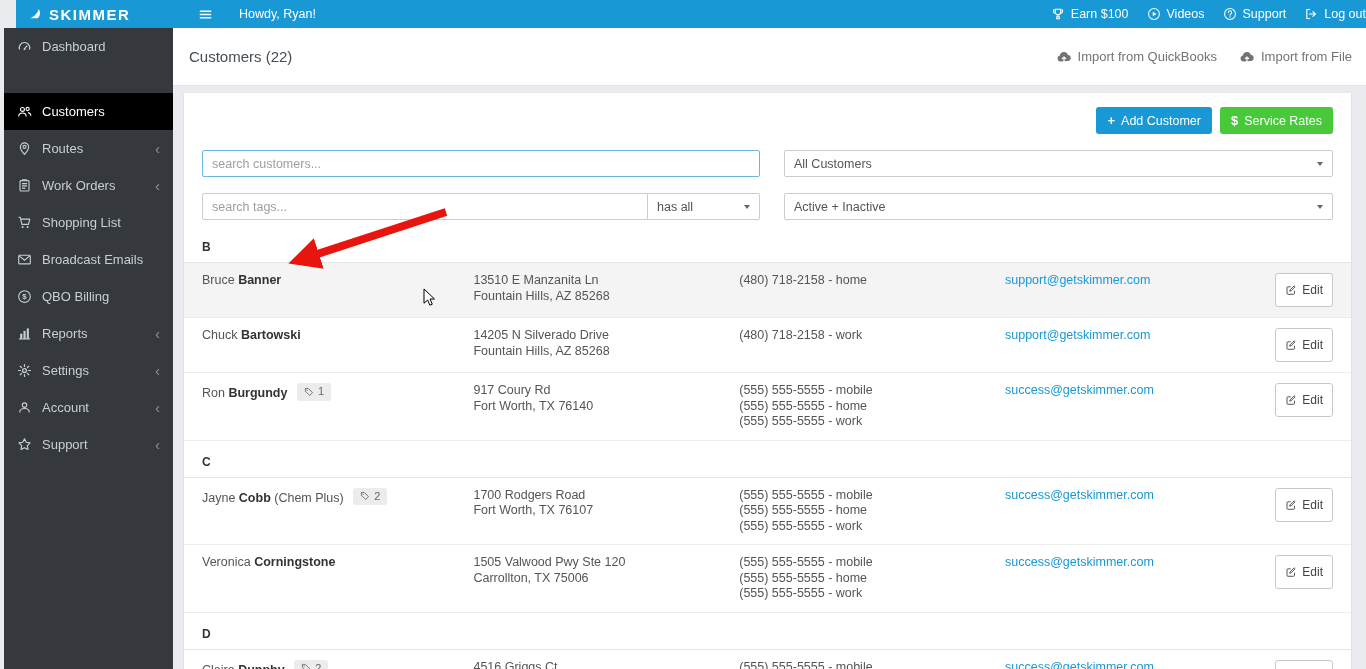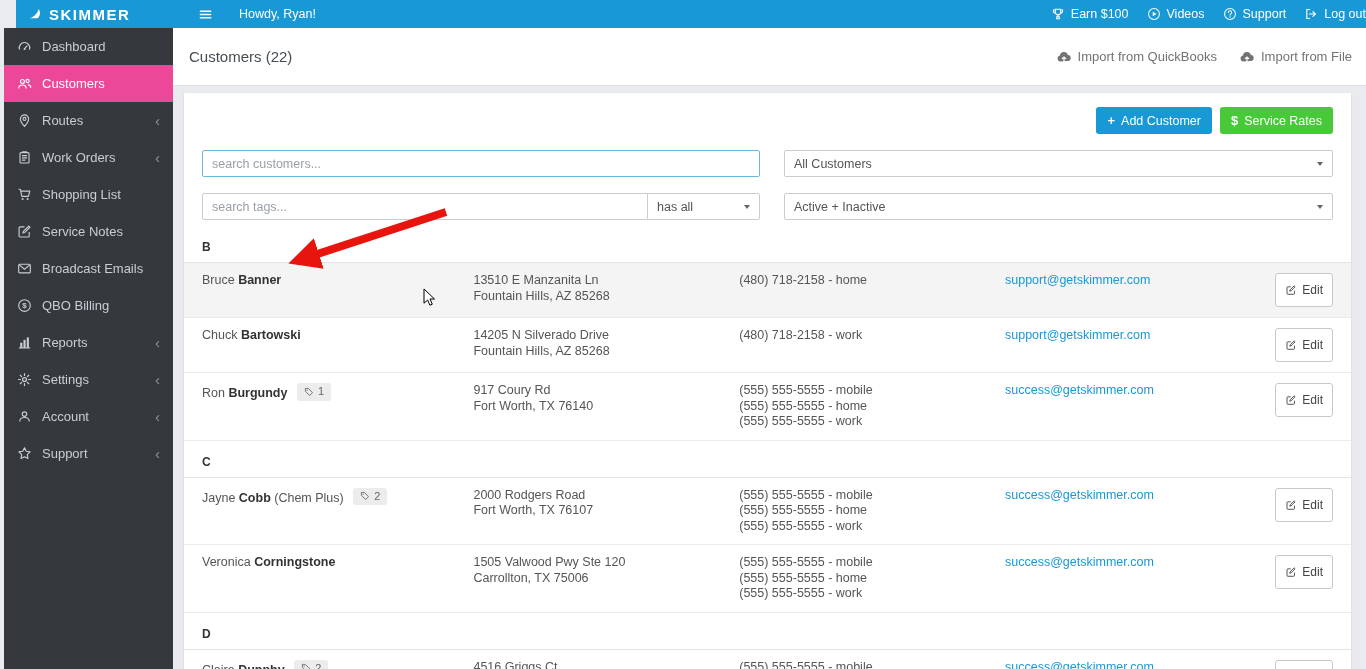--- a/index.html
+++ b/index.html
@@ -20,21 +20,21 @@
   .menu-btn { background: none; border: none; color: #fff; margin-left: 13px; cursor: pointer; display: flex; align-items: center; }
   .menu-btn .icon { width: 15px; height: 15px; }
   .greeting { margin-left: 26px; font-size: 12.5px; }
   .topbar-links { margin-left: auto; display: flex; align-items: center; gap: 18px; padding-right: 16px; }
   .top-link { display: flex; align-items: center; gap: 6px; color: #fff; font-size: 12.5px; text-decoration: none; cursor: pointer; }
 
   
   .sidebar { position: absolute; top: 28px; left: 4px; width: 169px; height: 641px; background: #35393e; z-index: 9; }
   .side-item { display: flex; align-items: center; gap: 10px; height: 37px; padding: 0 13px;
     color: #c9ced2; font-size: 13px; cursor: pointer; }
-  .side-item.active { background: #ec4899; color: #fff; }
+  .side-item.active { background: #000000; color: #fff; margin-top: 28px; }
   .side-icon { width: 15px; height: 15px; }
   .chev { margin-left: auto; font-size: 15px; color: #8d9398; line-height: 1; }
 
   
   .page-header { position: absolute; left: 169px; top: 28px; right: 0; height: 58px; background: #fff;
     border-bottom: 1px solid #dfe3e6; display: flex; align-items: center; padding: 0 14px 0 20px; z-index: 8; }
   .page-title { font-size: 15px; font-weight: normal; color: #454d53; }
   .header-links { margin-left: auto; display: flex; gap: 22px; }
   .hdr-link { color: #737373; font-size: 13px; display: flex; gap: 6px; align-items: center; text-decoration: none; cursor: pointer; }
   .hdr-link .icon { width: 16px; height: 16px; }
@@ -290,27 +290,20 @@
   </div>
 
   <div class="side-item">
     <svg class="icon side-icon">
         <use href="#i-cart" xlink:href="#i-cart"></use>
       </svg>
     <span class="side-label">Shopping List</span>
 
   </div>
 
-  <div class="side-item">
-    <svg class="icon side-icon">
-        <use href="#i-pencil-square" xlink:href="#i-pencil-square"></use>
-      </svg>
-    <span class="side-label">Service Notes</span>
-
-  </div>
 
   <div class="side-item">
     <svg class="icon side-icon">
         <use href="#i-envelope" xlink:href="#i-envelope"></use>
       </svg>
     <span class="side-label">Broadcast Emails</span>
 
   </div>
 
   <div class="side-item">
@@ -505,21 +498,21 @@
       <span class="last">Cobb</span>
       <span class="suffix">(Chem Plus)</span>
       <span class="tag-pill">
               <svg class="icon">
                 <use href="#i-tag"></use>
               </svg>
               <span class="tag-num">2</span>
             </span>
     </div>
     <div class="c-addr">
-            <div>2000 Rodgers Road</div>
+            <div>1700 Rodgers Road</div>
             <div>Fort Worth, TX 76107</div>
           </div>
     <div class="c-phone">
             <div>(555) 555-5555 - mobile</div>
             <div>(555) 555-5555 - home</div>
             <div>(555) 555-5555 - work</div>
           </div>
     <div class="c-email">
       <a class="email-link">success@getskimmer.com</a>
     </div>

